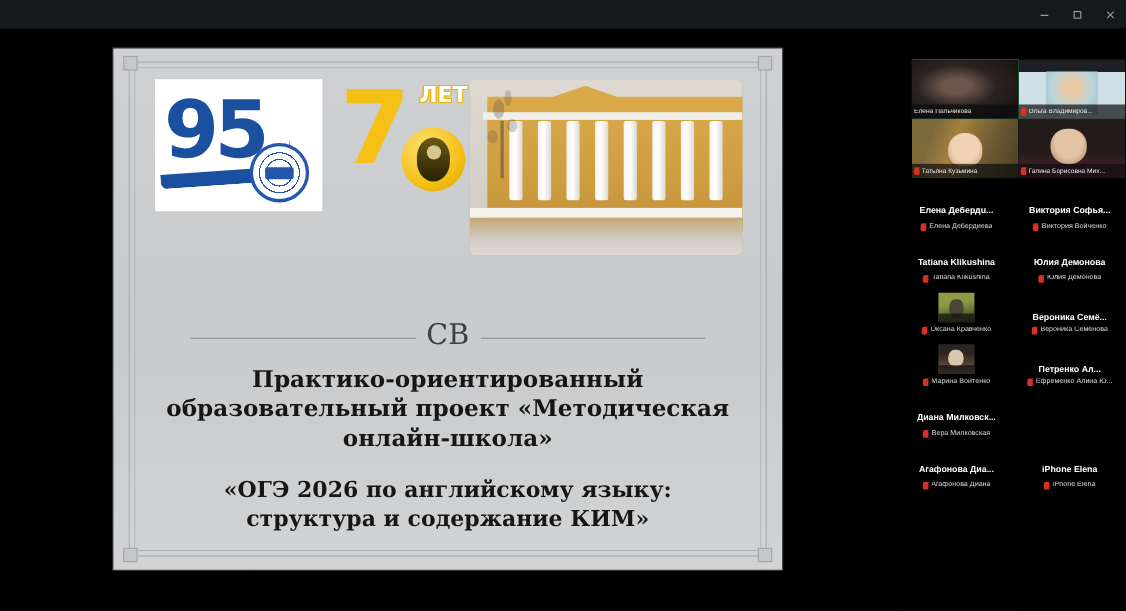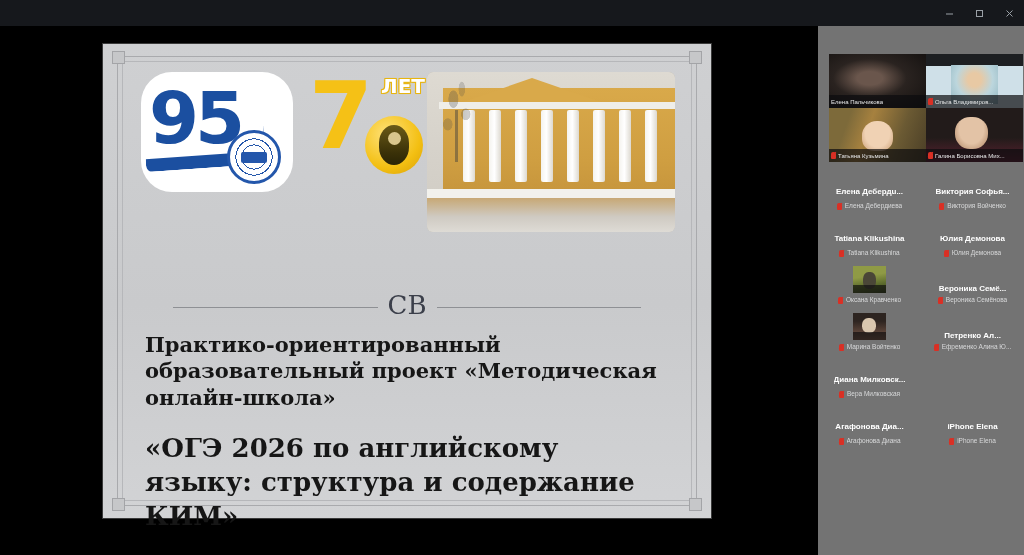--- a/index.html
+++ b/index.html
@@ -69,21 +69,20 @@
     position:absolute; left:38px; top:28px;
     width:534px; height:160px;
     display:flex; align-items:flex-start;
   }
   .logo95 {
     width:152px; height:120px;
     background:#ffffff;
     position:relative;
     flex:0 0 auto;
     overflow:hidden;
-    border-radius:31px;
   }
   .logo95 .num {
     position:absolute; left:8px; top:4px;
     font-family:"DejaVu Sans", sans-serif;
     font-weight:700; font-size:72px; color:#1b4fa0;
     letter-spacing:-4px;
   }
   .logo95 .swoosh {
     position:absolute; left:4px; bottom:24px;
     width:120px; height:38px;
@@ -194,33 +193,33 @@
   }
   .orn-line { flex:1; height:1px; background:#8e9094; }
   .orn-glyph {
     font-family:"DejaVu Serif", serif;
     font-size:26px; color:#3b3f4a; line-height:1;
     padding:0 10px; transform:translateY(-2px);
   }
 
   .slide-title, .slide-sub {
     position:absolute; left:42px; right:42px;
-    text-align:left;
+    text-align:center;
     font-family:"DejaVu Serif", serif;
     font-weight:700;
     color:#161616;
   }
   .slide-title { top:288px; font-size:21px; line-height:1.26; }
-  .slide-sub   { top:388px; font-size:26px; line-height:1.30; }
+  .slide-sub   { top:388px; font-size:20px; line-height:1.30; }
 
   
   .panel {
     position:absolute; top:26px; right:0;
     width:206px; height:529px;
-    background:#737373;
+    background:#000000;
     overflow:hidden;
   }
   .tiles {
     position:absolute; left:11px; top:28px;
     width:194px; height:108px;
     display:grid; grid-template-columns:1fr 1fr; grid-template-rows:1fr 1fr;
     gap:0;
   }
   .tile {
     position:relative; overflow:hidden; background:#0e0f11;

